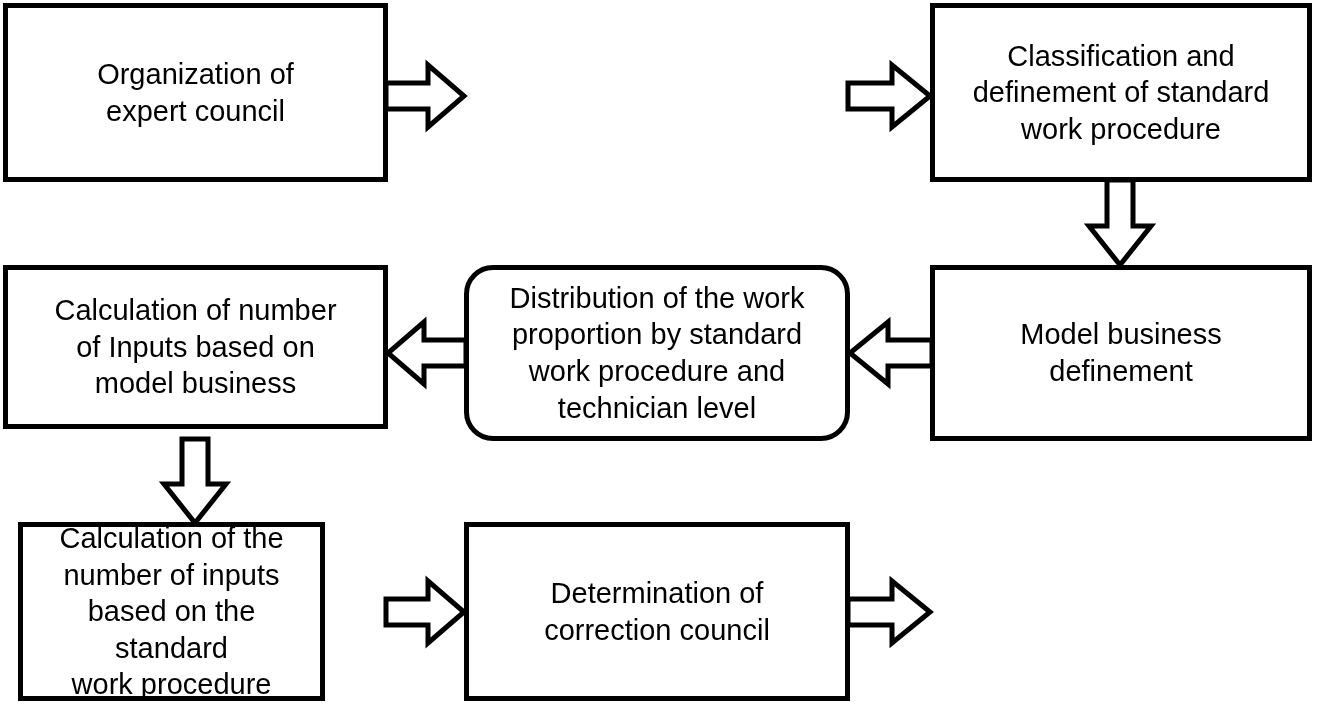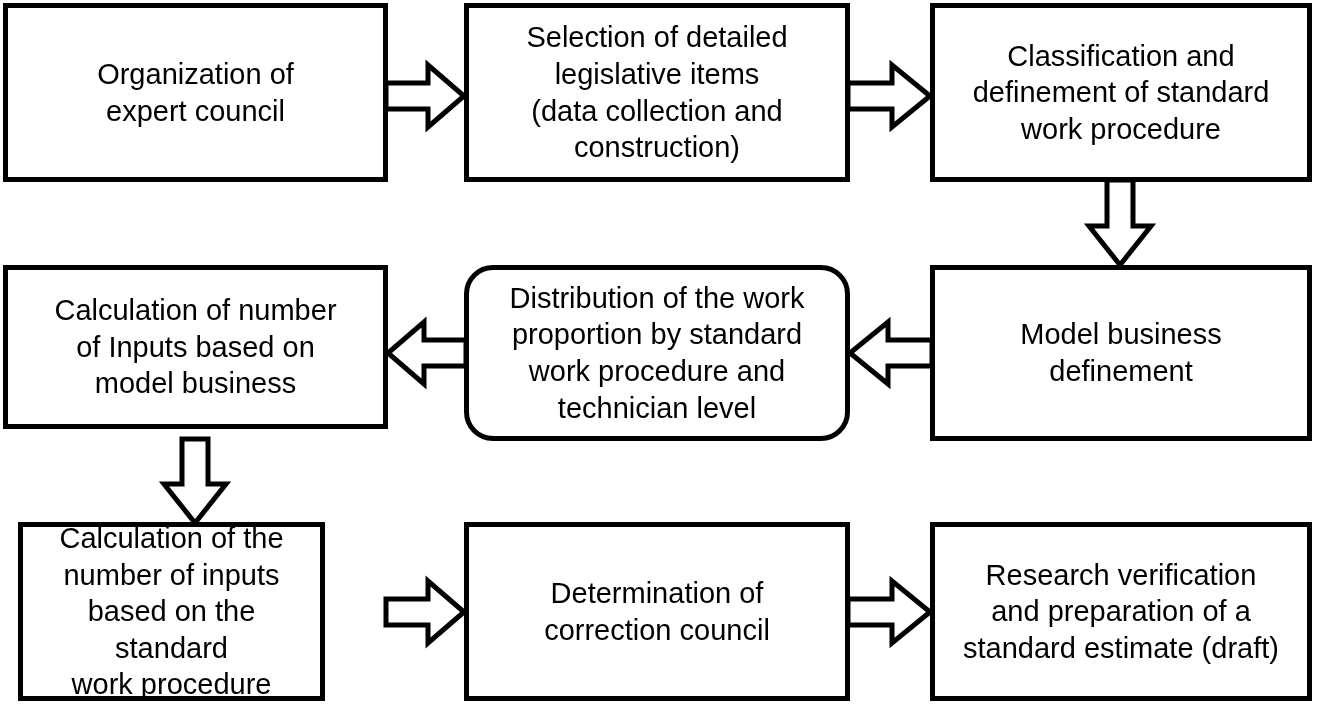--- a/index.html
+++ b/index.html
@@ -50,24 +50,20 @@
   }
 </style>
 </head>
 <body>
 
 <div id="canvas">
 
   <div class="node" style="left:3px; top:3px; width:385px; height:179px;">Organization of
 expert council</div>
 
-  <div class="node" style="left:464px; top:3px; width:386px; height:179px;">Selection of detailed
-legislative items
-(data collection and
-construction)</div>
 
   <div class="node" style="left:930px; top:3px; width:382px; height:179px;">Classification and
 definement of standard
 work procedure</div>
 
   <div class="node" style="left:3px; top:265px; width:385px; height:164px;">Calculation of number
 of Inputs based on
 model business</div>
 
   <div class="node" style="left:464px; top:265px; width:386px; height:176px;border-radius:29px;">Distribution of the work
@@ -79,23 +75,20 @@
 definement</div>
 
   <div class="node" style="left:18px; top:522px; width:307px; height:179px;">Calculation of the
 number of inputs
 based on the standard
 work procedure</div>
 
   <div class="node" style="left:464px; top:522px; width:386px; height:179px;">Determination of
 correction council</div>
 
-  <div class="node" style="left:930px; top:522px; width:382px; height:179px;">Research verification
-and preparation of a
-standard estimate (draft)</div>
 
   <div class="arrow" style="left:386px; top:62px; width:80px; height:68px;">
     <svg width="80" height="68" viewBox="0 0 80 68">
       <path d="M 0,21 L 42,21 L 42,3 L 78,34 L 42,65 L 42,47 L 0,47 Z"></path>
     </svg>
   </div>
 
   <div class="arrow" style="left:848px; top:62px; width:84px; height:68px;">
     <svg width="84" height="68" viewBox="0 0 84 68">
       <path d="M 0,21 L 44,21 L 44,3 L 82,34 L 44,65 L 44,47 L 0,47 Z"></path>

